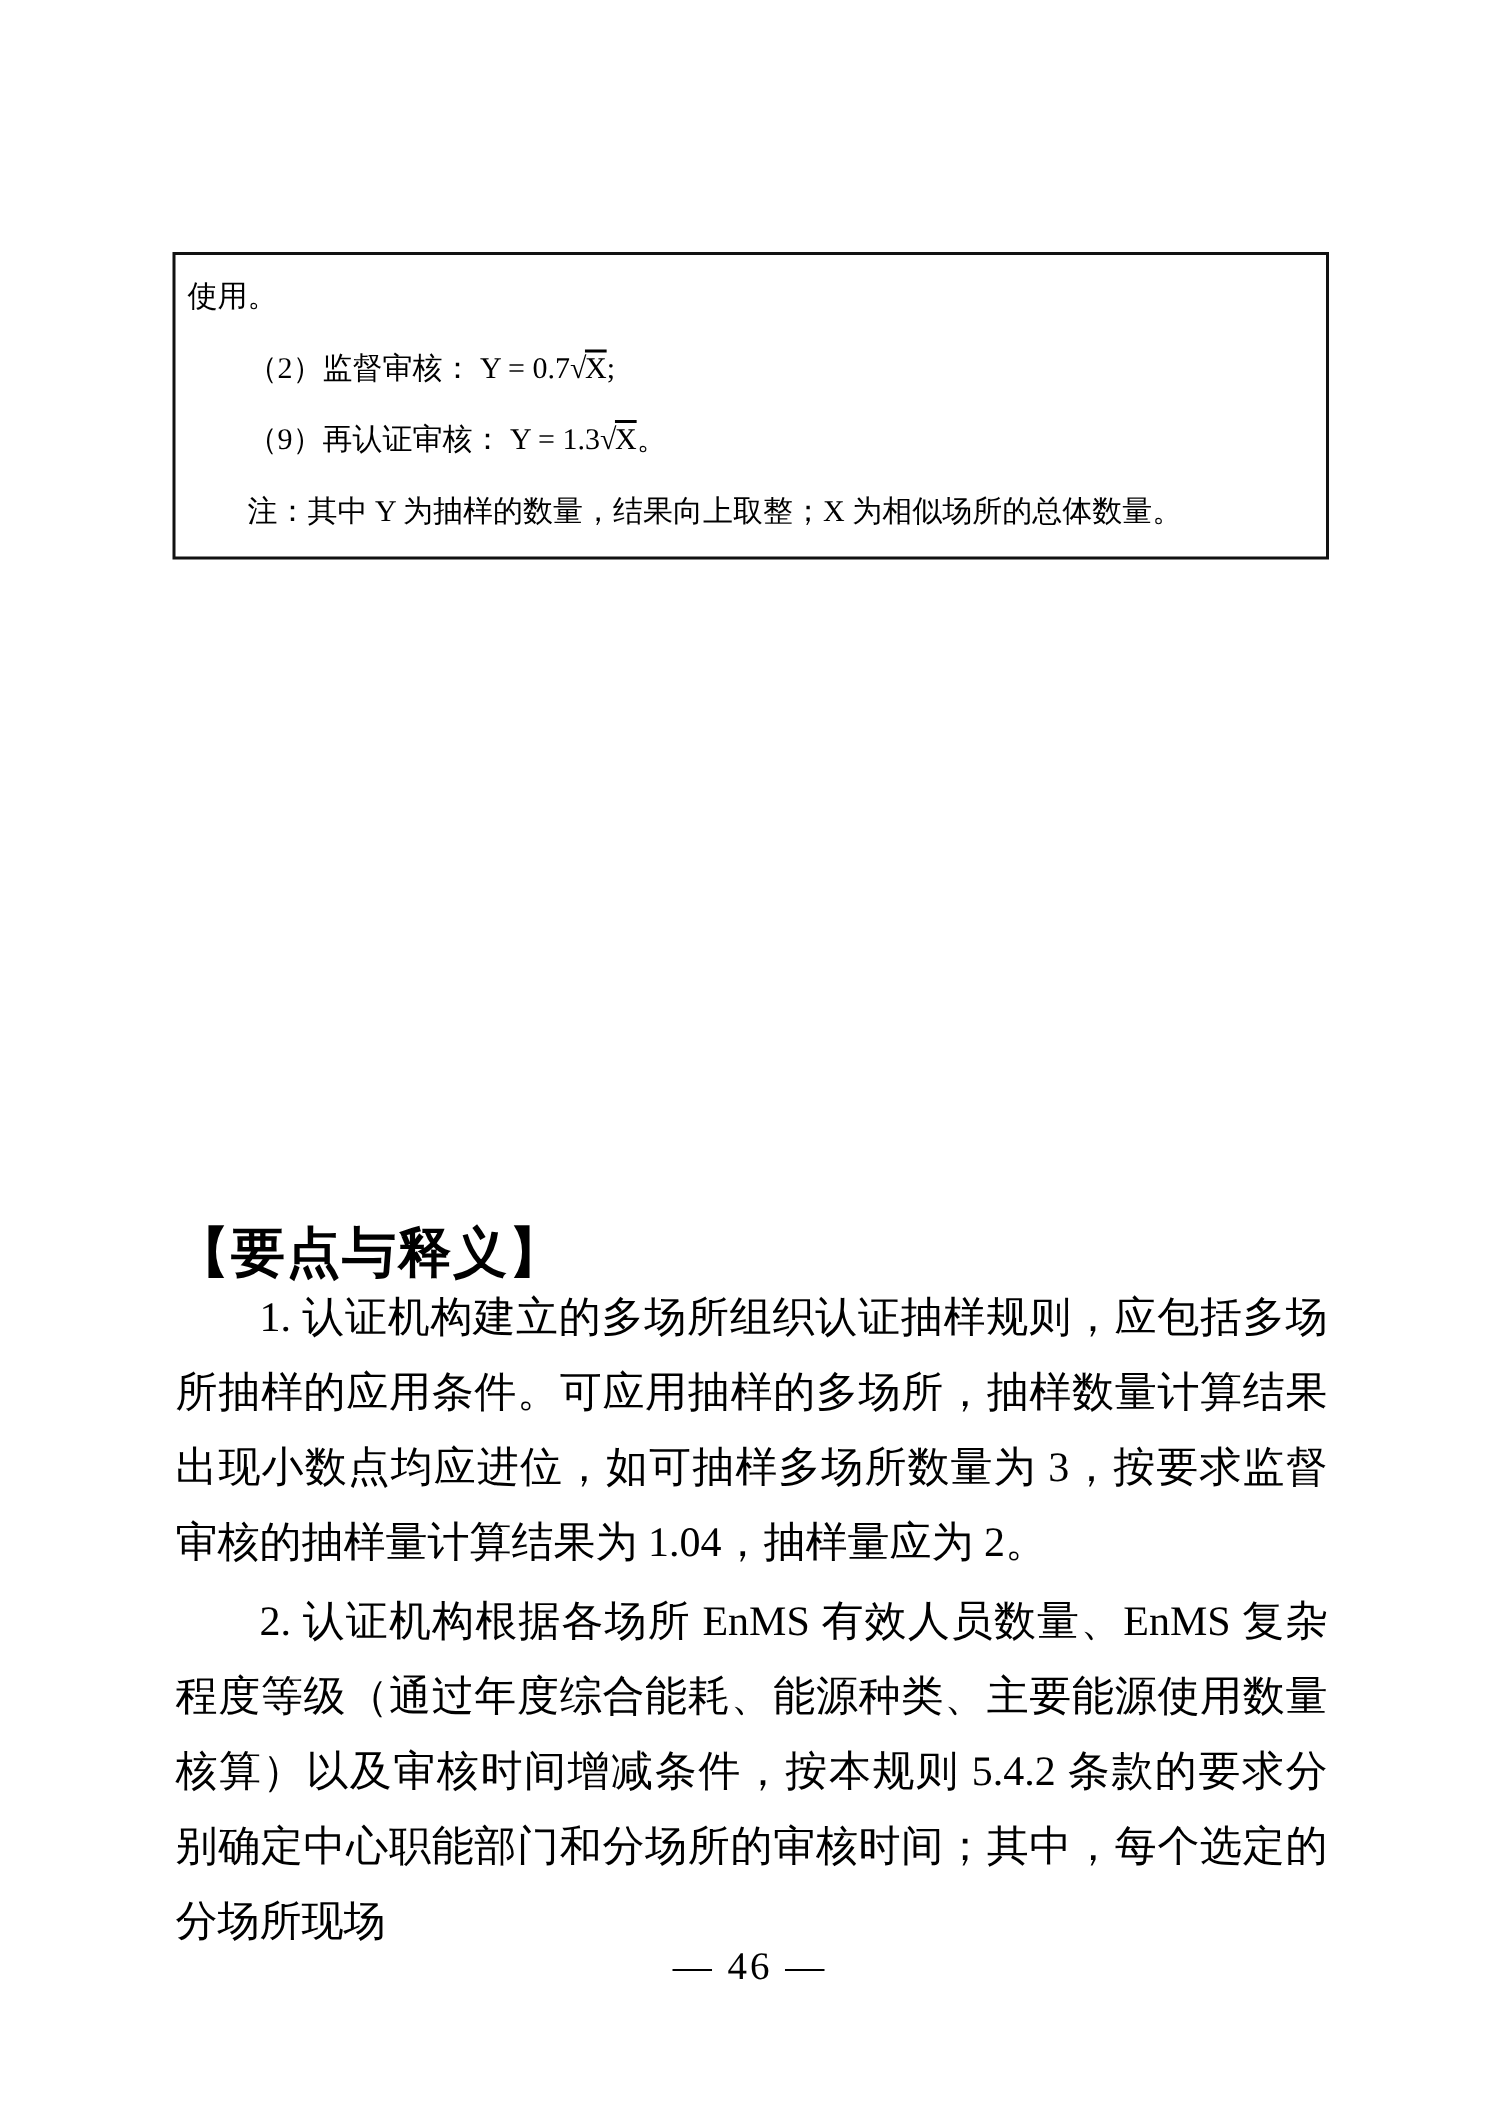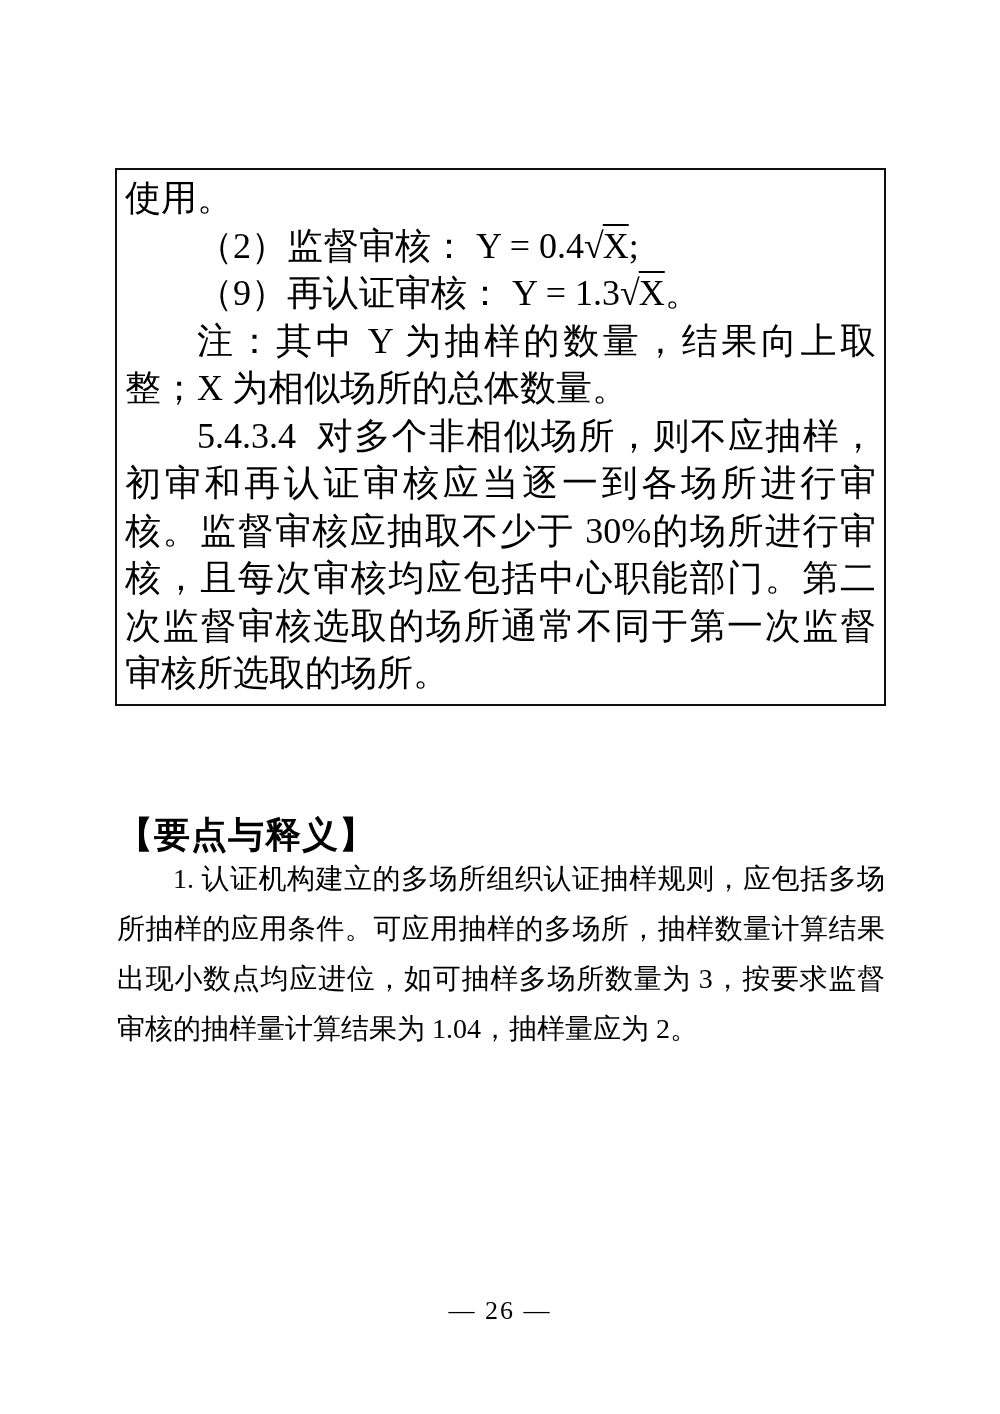--- a/index.html
+++ b/index.html
@@ -15,21 +15,21 @@
   .clause-box {
     position: absolute;
     left: 115px;
     top: 168px;
     width: 771px;
     border: 2px solid #111111;
     padding: 5px 8px 6px 8px;
     background: #ffffff;
   }
   .clause-box p {
-    font-size: 36px;
+    font-size: 20px;
     line-height: 47.5px;
     text-align: justify;
     white-space: pre-wrap;
   }
   .indent2 { text-indent: 2em; }
   .formula { text-indent: 2em; white-space: pre-wrap; }
   .radical { margin-right: -1px; }
   .radicand {
     text-decoration: overline;
     text-decoration-thickness: 2px;
@@ -69,27 +69,27 @@
     letter-spacing: 2px;
   }
 </style>
 </head>
 <body>
 
 <div class="clause-box">
   <p>使用。</p>
 
 
-  <p class="formula"><span>（2）监督审核： </span><span>Y = </span><span>0.4</span><span class="radical">√</span><span class="radicand">X</span><span>;</span></p>
+  <p class="formula"><span>（2）监督审核： </span><span>Y = </span><span>0.7</span><span class="radical">√</span><span class="radicand">X</span><span>;</span></p>
 
   <p class="formula"><span>（9）再认证审核： </span><span>Y = </span><span>1.3</span><span class="radical">√</span><span class="radicand">X</span><span>。</span></p>
 
   <p class="indent2">注：其中 Y 为抽样的数量，结果向上取整；X 为相似场所的总体数量。</p>
-  <p class="indent2">5.4.3.4  对多个非相似场所，则不应抽样，初审和再认证审核应当逐一到各场所进行审核。监督审核应抽取不少于 30%的场所进行审核，且每次审核均应包括中心职能部门。第二次监督审核选取的场所通常不同于第一次监督审核所选取的场所。</p>
 </div>
 
 <div class="commentary-heading">【要点与释义】</div>
 
 <div class="commentary-body">
   <p>1. 认证机构建立的多场所组织认证抽样规则，应包括多场所抽样的应用条件。可应用抽样的多场所，抽样数量计算结果出现小数点均应进位，如可抽样多场所数量为 3，按要求监督审核的抽样量计算结果为 1.04，抽样量应为 2。</p>
+  <p>2. 认证机构根据各场所 EnMS 有效人员数量、EnMS 复杂程度等级（通过年度综合能耗、能源种类、主要能源使用数量核算）以及审核时间增减条件，按本规则 5.4.2 条款的要求分别确定中心职能部门和分场所的审核时间；其中，每个选定的分场所现场</p>
 </div>
 
-<div class="page-number">— 26 —</div>
+<div class="page-number">— 46 —</div>
 
 </body></html>

